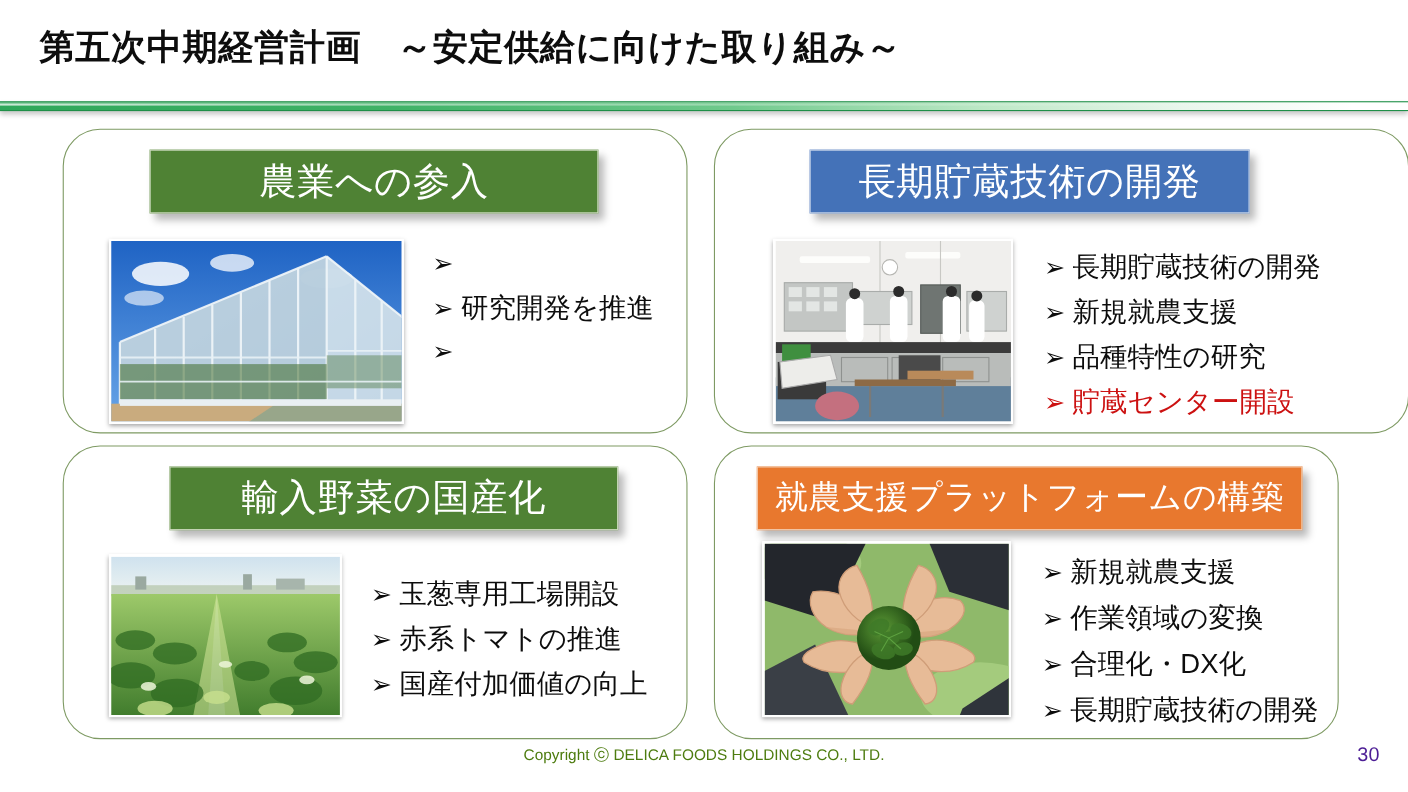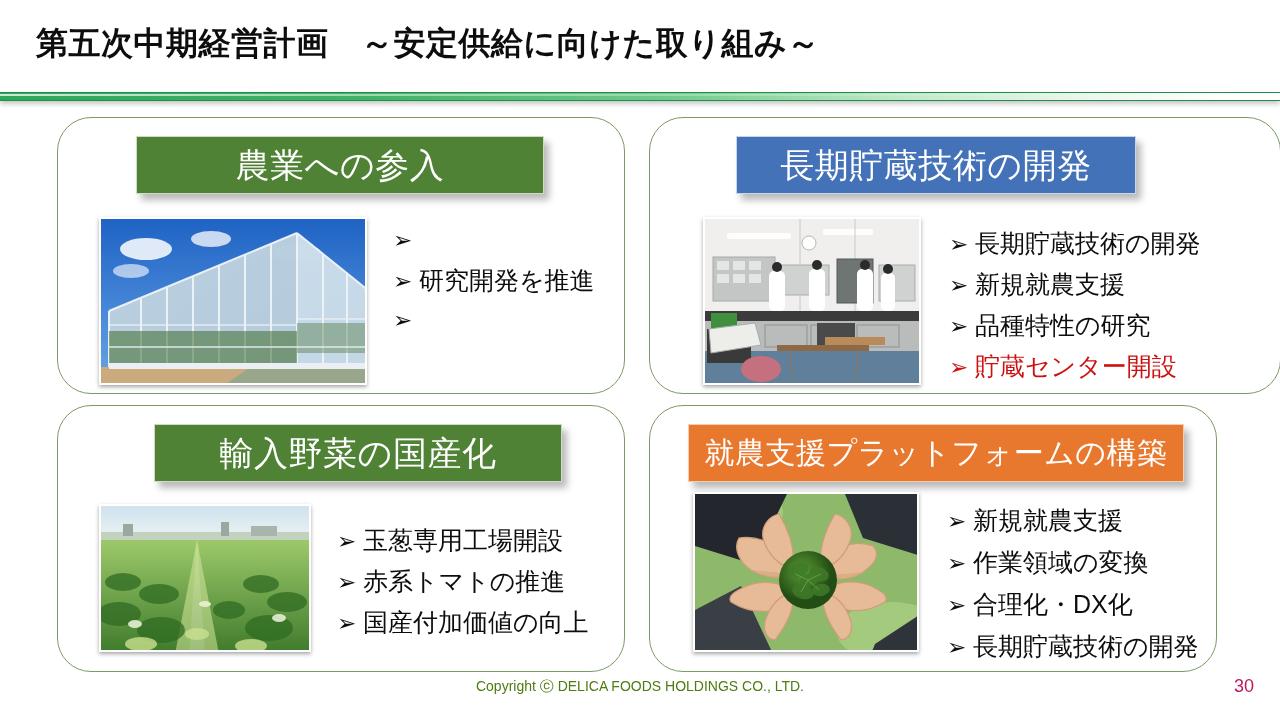--- a/index.html
+++ b/index.html
@@ -104,21 +104,21 @@
   }
   .bullet.red, .bullet.red .arrow { color: #cc1111; }
 
   
   .footer-copy {
     position: absolute; left: 0; top: 678px; width: 1280px;
     text-align: center; font-size: 14px; color: #4d7c0f;
   }
   .page-num {
     position: absolute; right: 26px; top: 676px;
-    font-size: 18px; color: #be185d; text-align: center;
+    font-size: 18px; color: #4c1d95; text-align: center;
   }
 </style>
 </head>
 <body>
 
 <div class="slide">
 
   <div class="slide-title">第五次中期経営計画　～安定供給に向けた取り組み～</div>
   <div class="title-rule"></div>
 

